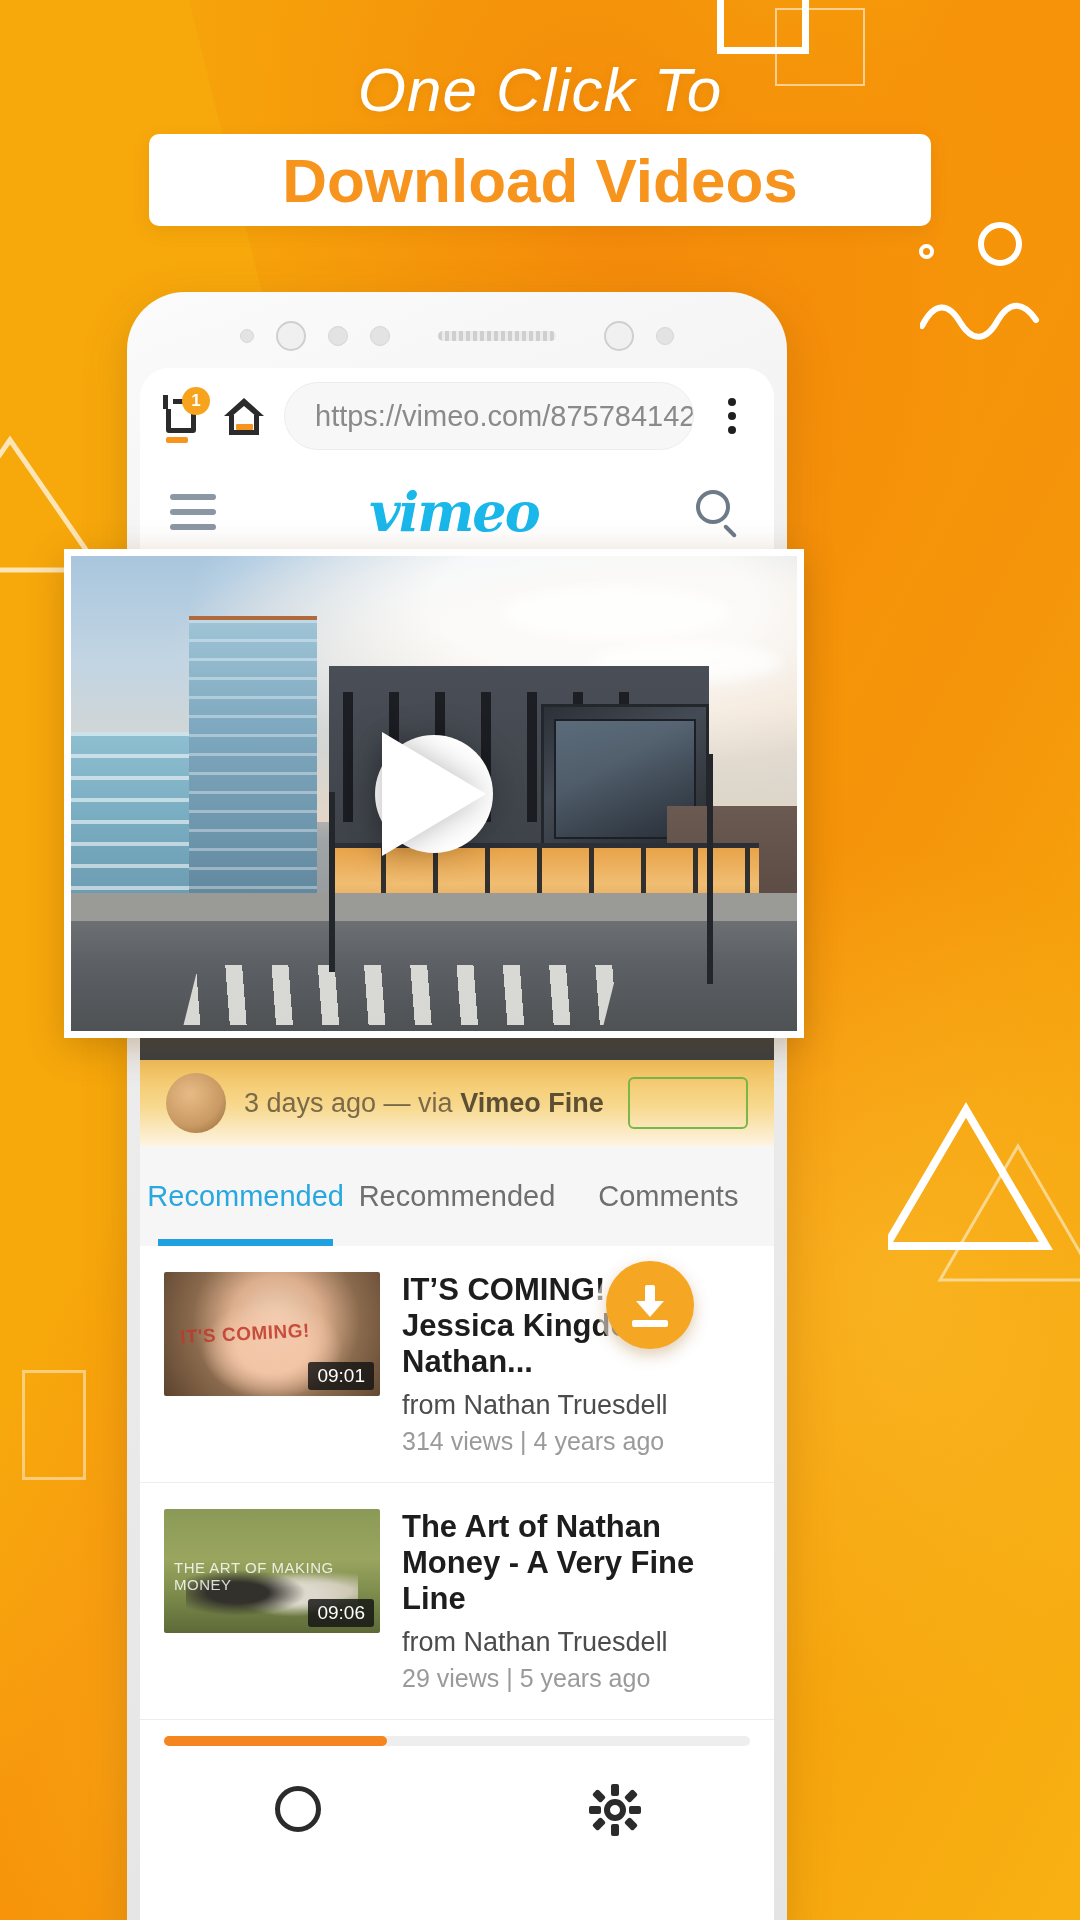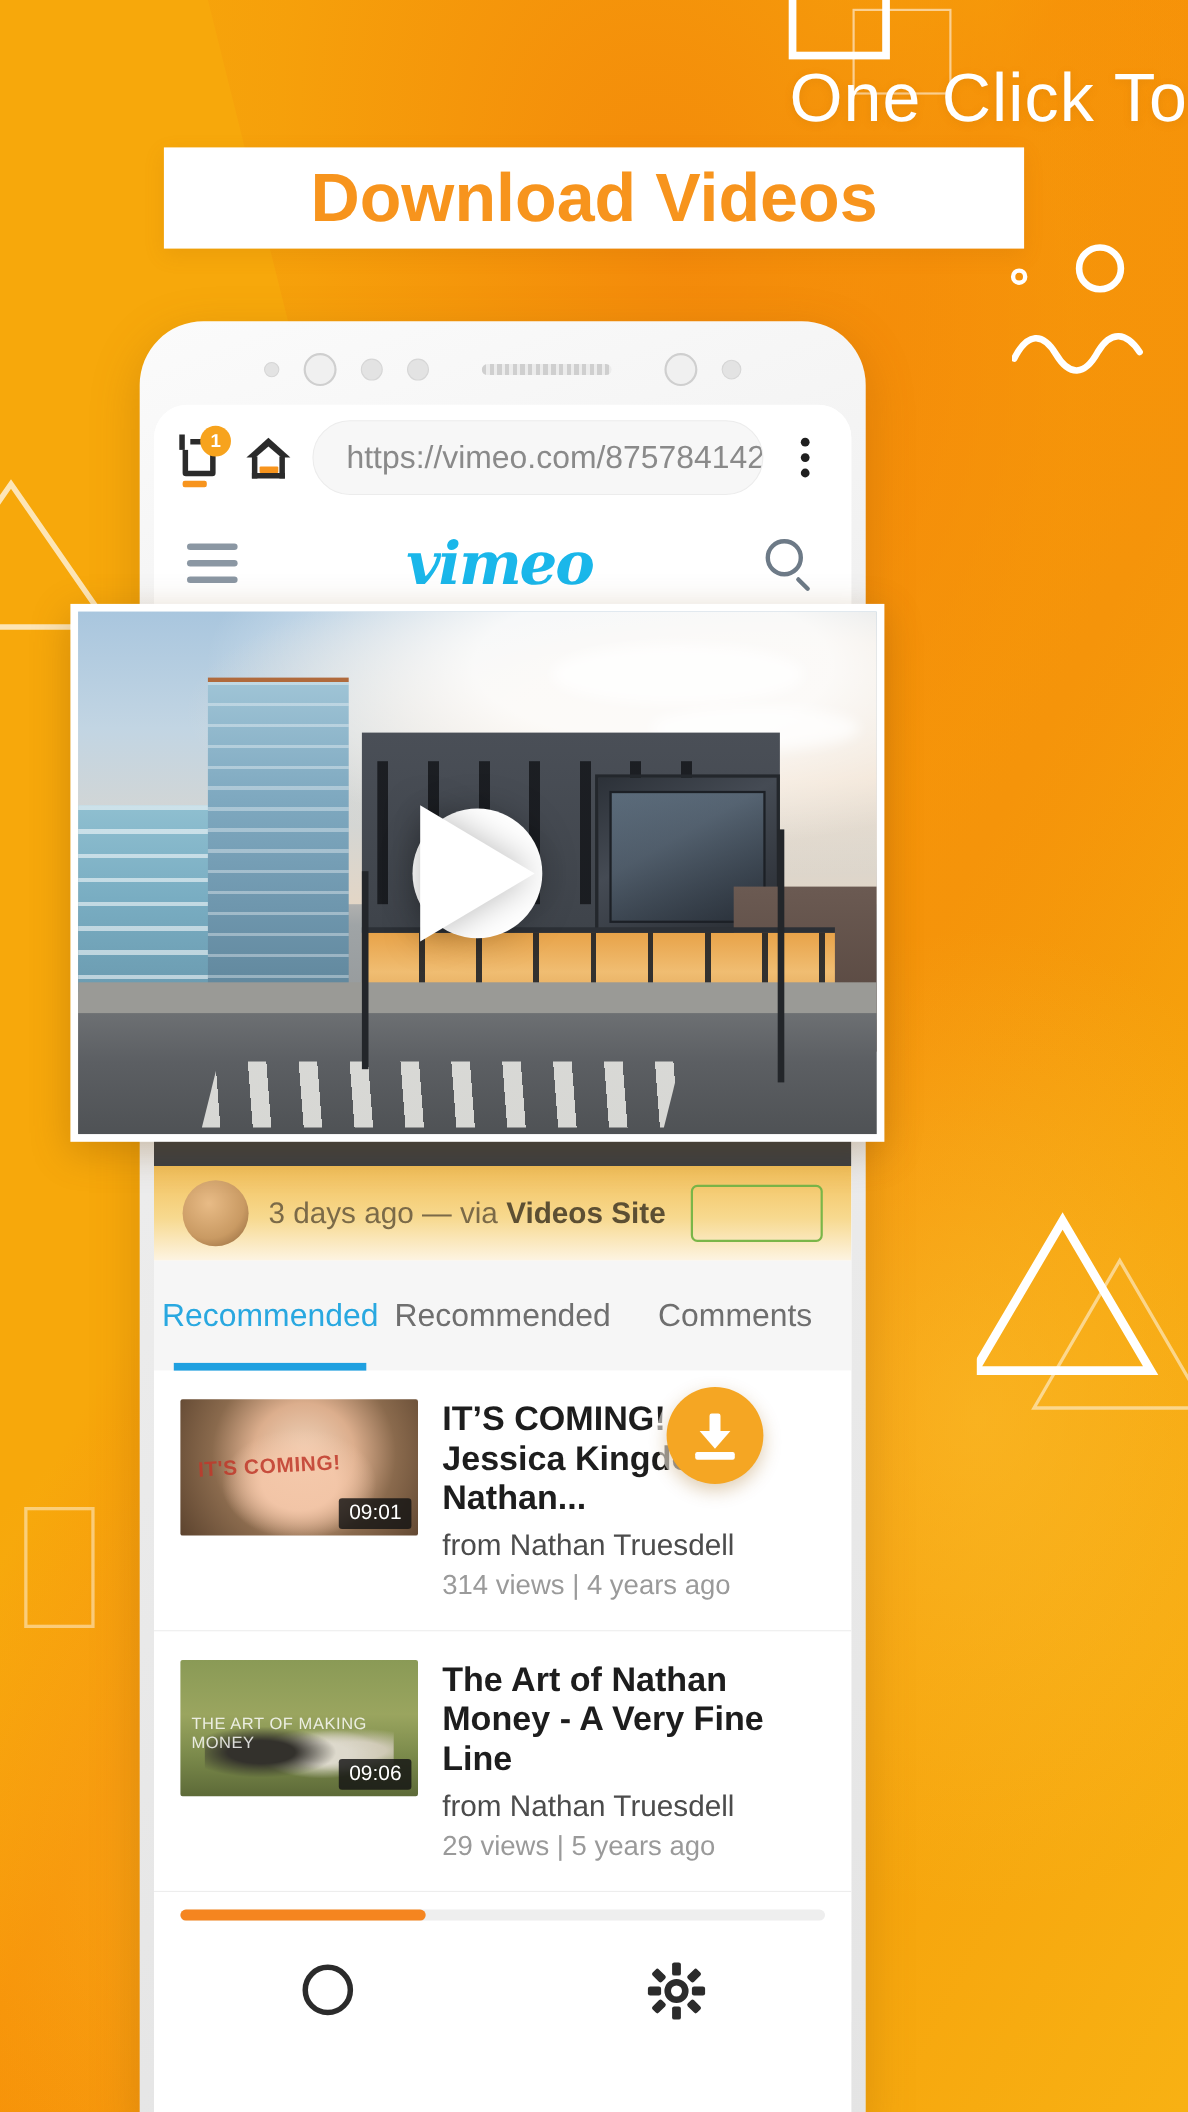--- a/index.html
+++ b/index.html
@@ -35,28 +35,29 @@
   .deco { position: absolute; }
   .deco-sq-1 { left: 717px; top: -8px; width: 92px; height: 62px; border: 7px solid #fff; }
   .deco-sq-2 { left: 775px; top: 8px; width: 90px; height: 78px; border: 2px solid rgba(255,255,255,.55); }
   .deco-ring-big { right: 58px; top: 222px; width: 44px; height: 44px; border: 6px solid #fff; border-radius: 50%; }
   .deco-ring-sm { right: 146px; top: 244px; width: 15px; height: 15px; border: 4px solid #fff; border-radius: 50%; }
   .deco-wave { right: 40px; top: 296px; width: 120px; height: 44px; }
   .deco-sq-3 { left: 22px; top: 1370px; width: 64px; height: 110px; border: 3px solid rgba(255,255,255,.45); }
   
   .headline {
     position: absolute; left: 0; right: 0; top: 54px;
-    text-align: right;
+    text-align: center;
     color: #ffffff;
     font-size: 62px; font-weight: 400; letter-spacing: 1px;
     text-shadow: 0 2px 8px rgba(180,100,0,.18);
+    font-style: italic;
   }
   .headline-card {
     position: absolute; left: 149px; top: 134px; width: 782px; height: 92px;
-    background: #ffffff; border-radius: 0;
+    background: #ffffff; border-radius: 10px;
     display: flex; align-items: center; justify-content: center;
     box-shadow: 0 6px 18px rgba(160,90,0,.14);
   }
   .headline-card span {
     color: #f7941d; font-size: 62px; font-weight: bold; letter-spacing: 0px;
   }
   
   .phone {
     position: absolute; left: 127px; top: 292px; width: 660px; height: 1640px;
     background: linear-gradient(160deg,#fbfbfb 0%, #ededed 35%, #e4e4e4 100%);
@@ -350,21 +351,21 @@
             <div class="circ"></div>
               <div class="hndl"></div>
           </div>
         </div>
 
         <div class="hero-fill"></div>
 
         <div class="meta-row">
           <div class="avatar"></div>
           <div class="meta-text">
-            <span>3 days ago — via </span><b>Videos Site</b>
+            <span>3 days ago — via </span><b>Vimeo Fine</b>
           </div>
           <div class="follow-btn"></div>
         </div>
 
         <div class="tabs">
           <div class="tab active">Recommended</div>
           <div class="tab">Recommended</div>
           <div class="tab">Comments</div>
         </div>
 

